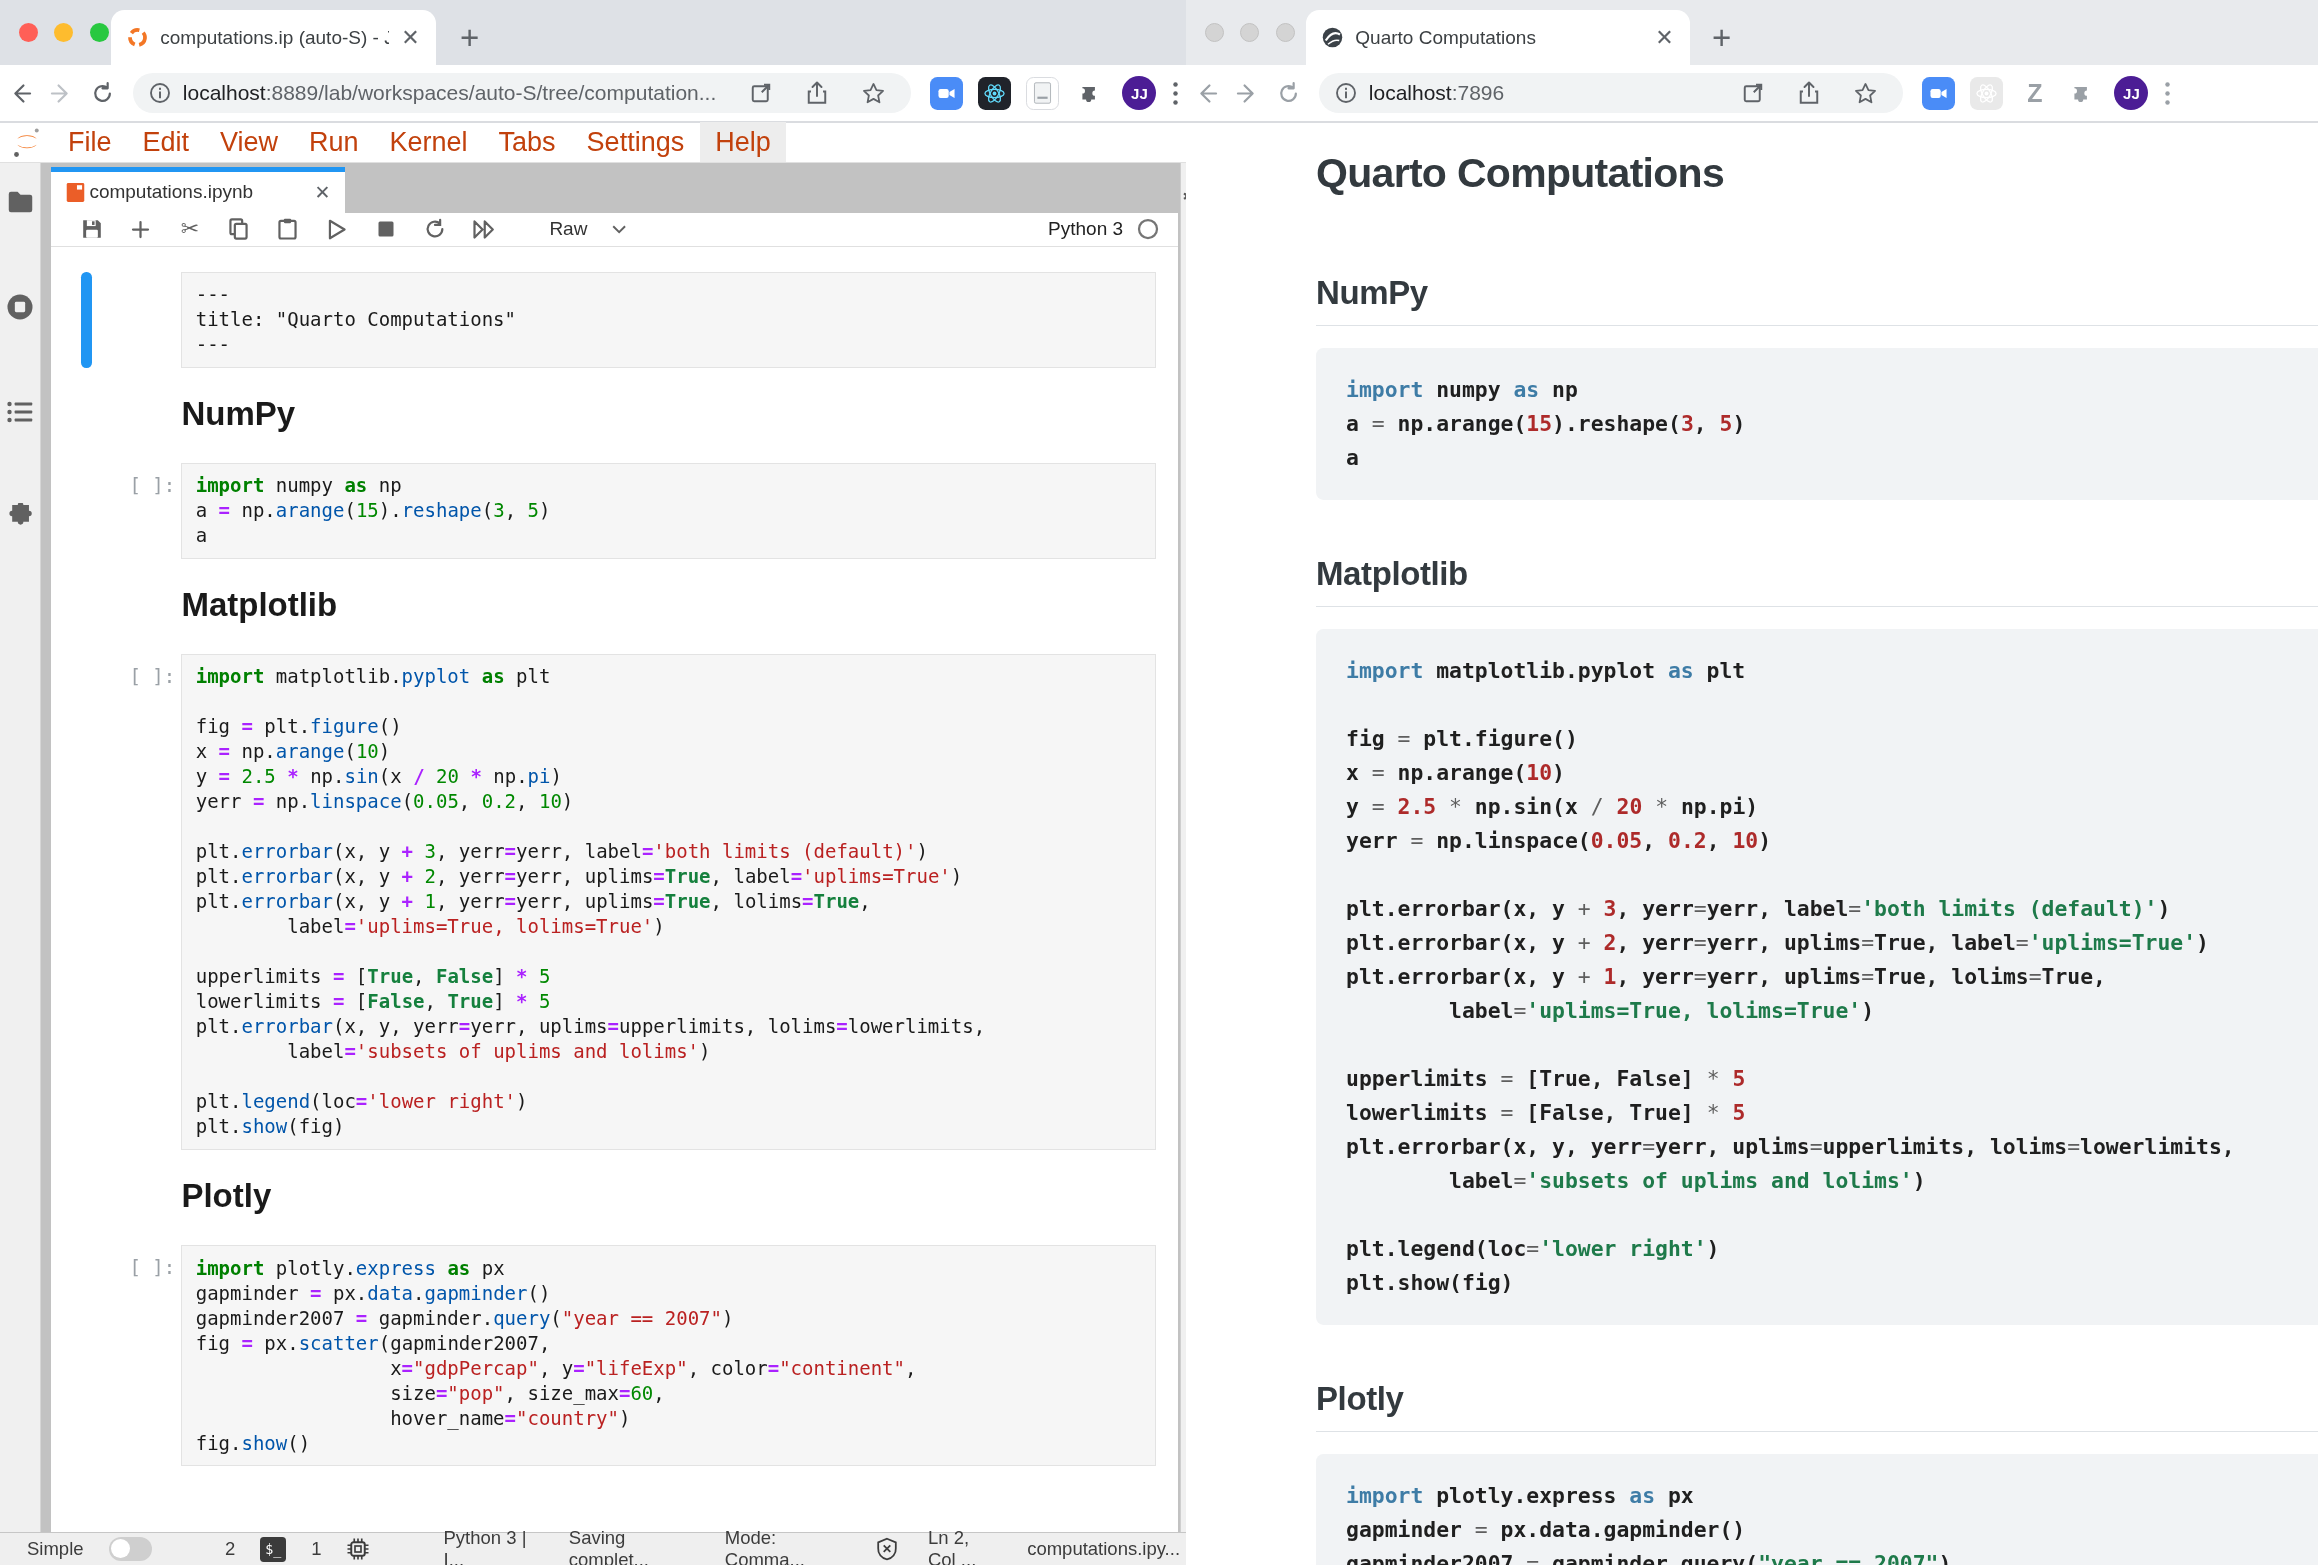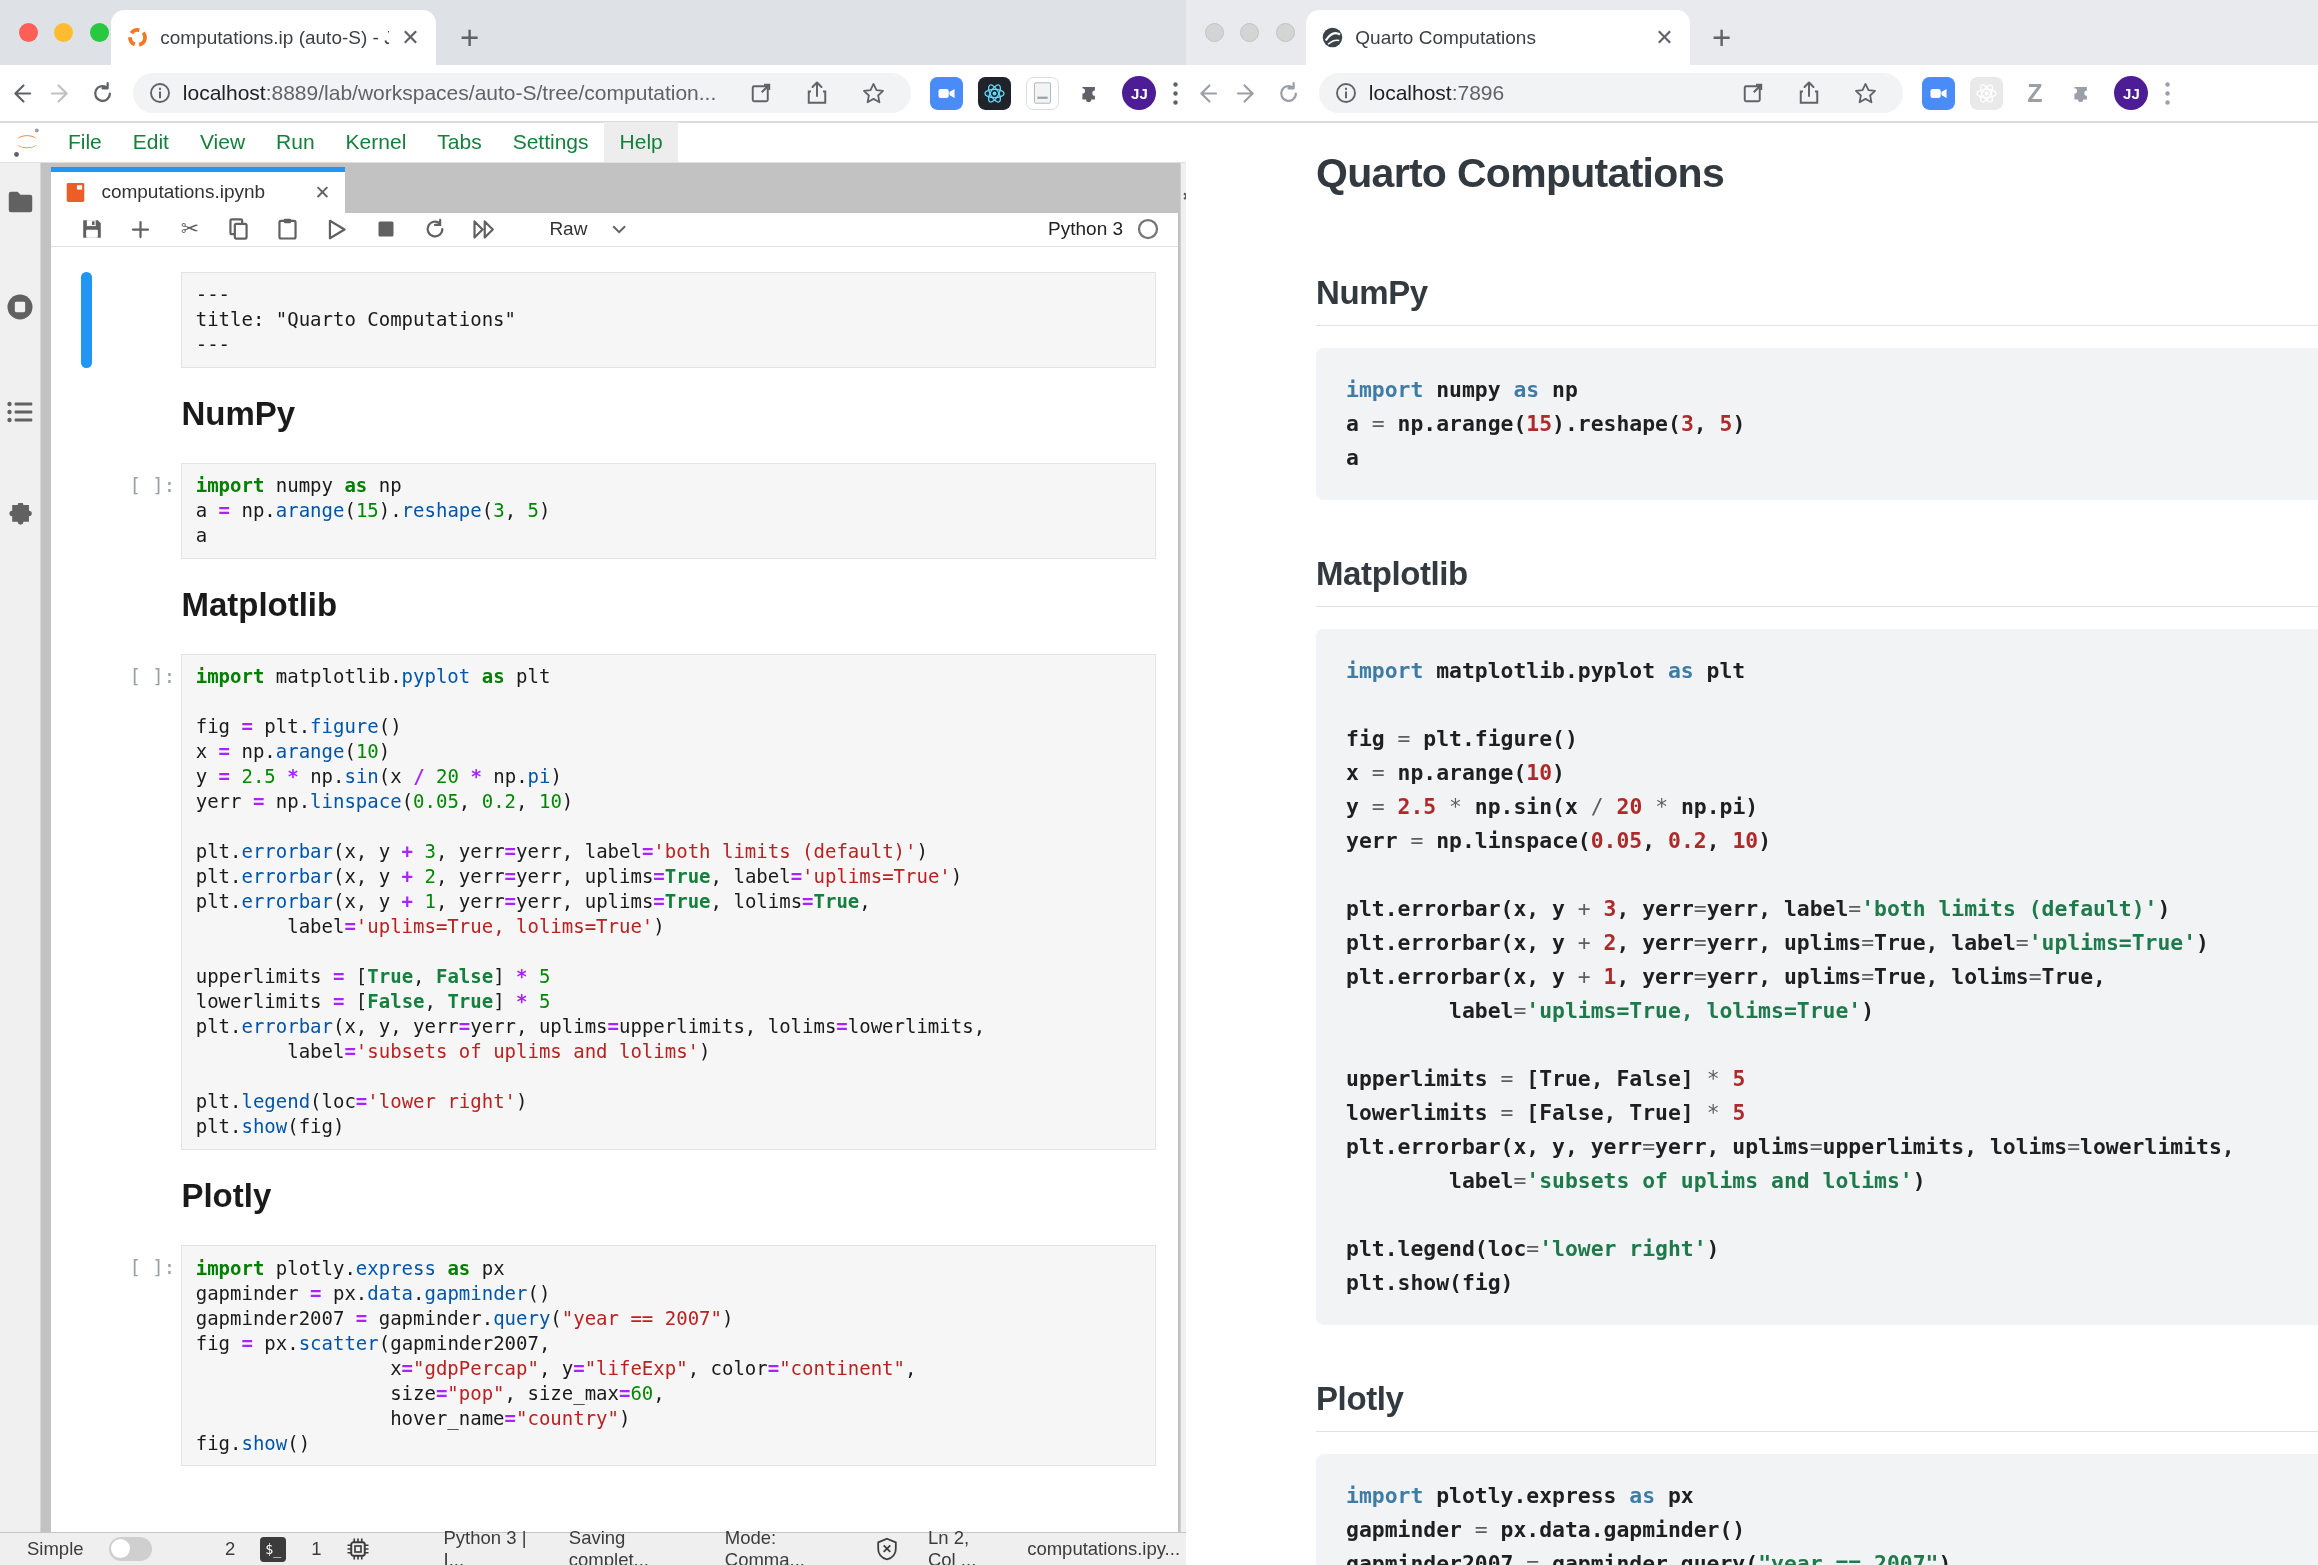--- a/index.html
+++ b/index.html
@@ -41,30 +41,30 @@
   .ext-zoom { background:#4a8cf7; }
   .ext-react-dark { background:#20232a; }
   .ext-react-lite { background:#e9e9e9; }
   .avatar { width:34px; height:34px; border-radius:50%; background:#4c1d95; color:#fff; font-size:15px;
             font-weight:bold; display:flex; align-items:center; justify-content:center; }
   .chrome-divider { height:1.5px; background:#dadce0; }
 
   
   .jp-menubar { height:40px; background:#fff; display:flex; align-items:center; border-bottom:1.5px solid #e0e0e0; }
   .jp-logo { margin:0 10.4px 0 12px; }
-  .jp-menu-item { font-size:21px; color:#15803d; padding:0 15.5px; height:40px; display:flex; align-items:center; }
+  .jp-menu-item { font-size:27px; color:#c2410c; padding:0 15.5px; height:40px; display:flex; align-items:center; }
   .jp-menu-item.hl { background:#ededed; }
 
   .jp-dock { height:1369px; background:#c2c2c2; display:flex; }
   .jp-sidebar { width:41px; background:#f0f0f0; border-right:1.5px solid #d6d6d6; display:flex; flex-direction:column;
                 align-items:center; padding-top:28px; gap:80px; }
   .jp-center { width:1127px; margin-left:10.4px; display:flex; flex-direction:column; }
   .jp-tabbar { height:50px; display:flex; align-items:flex-end; }
   .jp-nbtab { height:46px; background:#fff; border-top:5.2px solid #2196f3; display:flex; align-items:center;
-              gap:16px; padding:0 15px; width:294px; }
+              gap:4px; padding:0 15px; width:294px; }
   .jp-nbtab-label { font-size:19px; color:#333; flex:1; }
   .jp-toolbar { height:34px; background:#fff; border-bottom:1.5px solid #e0e0e0; display:flex; align-items:center;
                 padding:0 18px 0 27px; gap:22px; }
   .tb-ic { width:27px; display:flex; justify-content:center; align-items:center; }
   .jp-celltype { display:flex; align-items:center; gap:24px; margin-left:30px; font-size:19px; color:#333; }
   .jp-kernel { margin-left:auto; display:flex; align-items:center; gap:13.3px; font-size:19px; color:#222; }
   .jp-content { flex:1; background:#fff; overflow:hidden; padding:25px 22px 0 0; }
 
   .nb-row { display:flex; position:relative; padding-left:78px; margin-bottom:0; }
   .nb-prompt { width:52px; flex:none; font-family:"DejaVu Sans Mono", monospace; font-size:19px; color:#9aa0a6;

